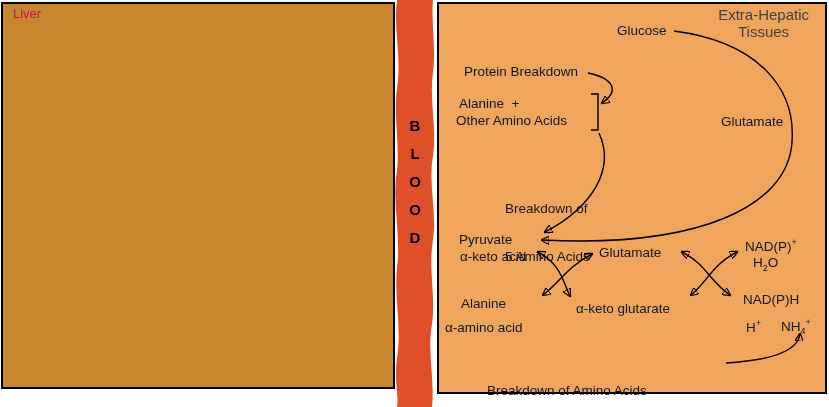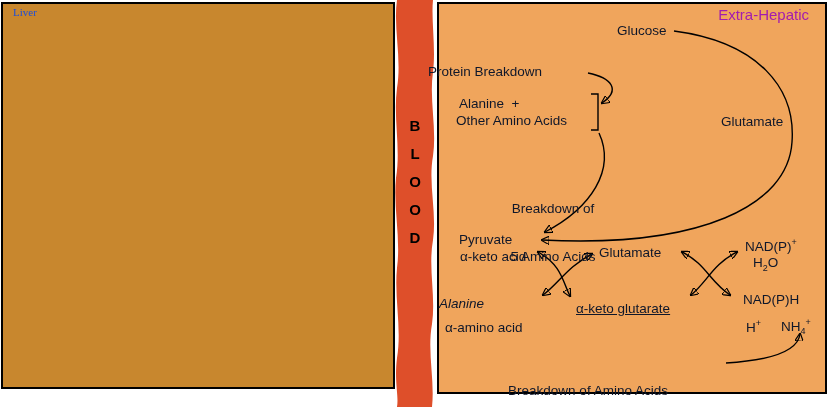--- a/index.html
+++ b/index.html
@@ -13,45 +13,46 @@
   .panel-tissues {
     position:absolute; left:437px; top:2px; width:390px; height:392px;
     background:#F0A55C; border:2px solid #000;
   }
   .blood-svg { position:absolute; left:390px; top:0; width:50px; height:407px; }
   .blood-letters {
     position:absolute; left:401px; top:112px; width:28px; text-align:center;
     font-weight:bold; font-size:15px; line-height:28px; color:#000;
   }
   .liver-title {
-    position:absolute; left:13px; top:6px; font-size:11px; color:#1d4ed8;font-family:Liberation Serif, serif;
+    position:absolute; left:13px; top:6px; font-size:13px; color:#be185d;
   }
   .tissues-title {
     position:absolute; right:20px; top:6px; text-align:center;
-    font-size:15px; line-height:17px; color:#a21caf;
+    font-size:15px; line-height:17px; color:#404040;
   }
   .lbl {
     position:absolute; font-size:13.5px; line-height:16px; color:#0f172a; white-space:pre;
   }
-  .lbl.center { text-align:center; }
+  .lbl.center { text-align:left; }
   sup, sub { font-size:9px; }
   .arrows { position:absolute; left:0; top:0; width:829px; height:407px; pointer-events:none; }
   .arrows path { stroke:#000; fill:none; stroke-width:1.4; }
 </style>
 </head>
 <body>
 
 <div class="canvas">
 
   <div class="panel-liver"></div>
   <div class="liver-title">Liver</div>
 
   <div class="panel-tissues"></div>
   <div class="tissues-title">
     <div>Extra-Hepatic</div>
+    <div>Tissues</div>
   </div>
 
   <svg class="blood-svg" viewBox="0 0 50 407" aria-hidden="true">
     <path d="M7,0 C3,28 12,58 7,88 C3,118 11,148 6,178 C3,208 11,238 7,268 C4,298 12,328 7,358 C4,382 9,396 7,407
              L42,407 C45,380 37,352 42,324 C46,296 38,268 43,240 C47,212 38,184 43,156 C47,128 39,100 43,72 C46,48 41,20 43,0 Z" fill="#DE4F2A"></path>
   </svg>
   <div class="blood-letters">
     <div>B</div>
     <div>L</div>
     <div>O</div>
@@ -70,40 +71,40 @@
     <path d="M599,133 C616,170 591,208 545,232" marker-end="url(#ah)"></path>
     <path d="M538,252 C562,265 563,283 570,296" marker-start="url(#ah)" marker-end="url(#ah)"></path>
     <path d="M592,254 C568,266 559,283 543,295" marker-start="url(#ah)" marker-end="url(#ah)"></path>
     <path d="M682,252 C706,264 710,282 730,295" marker-start="url(#ah)" marker-end="url(#ah)"></path>
     <path d="M737,252 C713,264 707,282 691,295" marker-start="url(#ah)" marker-end="url(#ah)"></path>
     <path d="M726,363 C776,360 798,350 800,334" marker-end="url(#ah)"></path>
     <path d="M591,94 L598,94 L598,130 L591,130"></path>
   </svg>
 
   <div class="lbl" style="left:617px; top:23px;">Glucose</div>
-  <div class="lbl" style="left:428px; top:64px;">Protein Breakdown</div>
+  <div class="lbl" style="left:464px; top:64px;">Protein Breakdown</div>
   <div class="lbl" style="left:459px; top:96px;">Alanine  +</div>
   <div class="lbl" style="left:456px; top:113px;text-align:center;">Other Amino Acids</div>
   <div class="lbl" style="left:721px; top:114px;">Glutamate</div>
 
   <div class="lbl center" style="left:505px; top:169px; width:96px;">
     <div>Breakdown of</div>
     <div>5 Amino Acids</div>
   </div>
 
   <div class="lbl" style="left:459px; top:232px;">Pyruvate</div>
   <div class="lbl" style="left:460px; top:249px;">α-keto acid</div>
   <div class="lbl" style="left:599px; top:245px;">Glutamate</div>
 
   <div class="lbl" style="left:745px; top:234px;"><span>NAD(P)</span><sup>+</sup></div>
   <div class="lbl" style="left:753px; top:255px;"><span>H</span><sub>2</sub><span>O</span></div>
 
-  <div class="lbl" style="left:439px; top:296px;font-style:italic;">Alanine</div>
+  <div class="lbl" style="left:461px; top:296px;">Alanine</div>
   <div class="lbl" style="left:445px; top:302px;margin-top:18px;">α-amino acid</div>
-  <div class="lbl" style="left:576px; top:301px;text-decoration:underline;">α-keto glutarate</div>
+  <div class="lbl" style="left:576px; top:301px;">α-keto glutarate</div>
 
   <div class="lbl" style="left:743px; top:292px;">NAD(P)H</div>
   <div class="lbl" style="left:746px; top:315px;"><span>H</span><sup>+</sup></div>
   <div class="lbl" style="left:781px; top:314px;"><span>NH</span><sub>4</sub><sup>+</sup></div>
 
   <div class="lbl center" style="left:487px; top:351px; width:202px;">
     <div>Breakdown of Amino Acids</div>
     
   </div>
 

